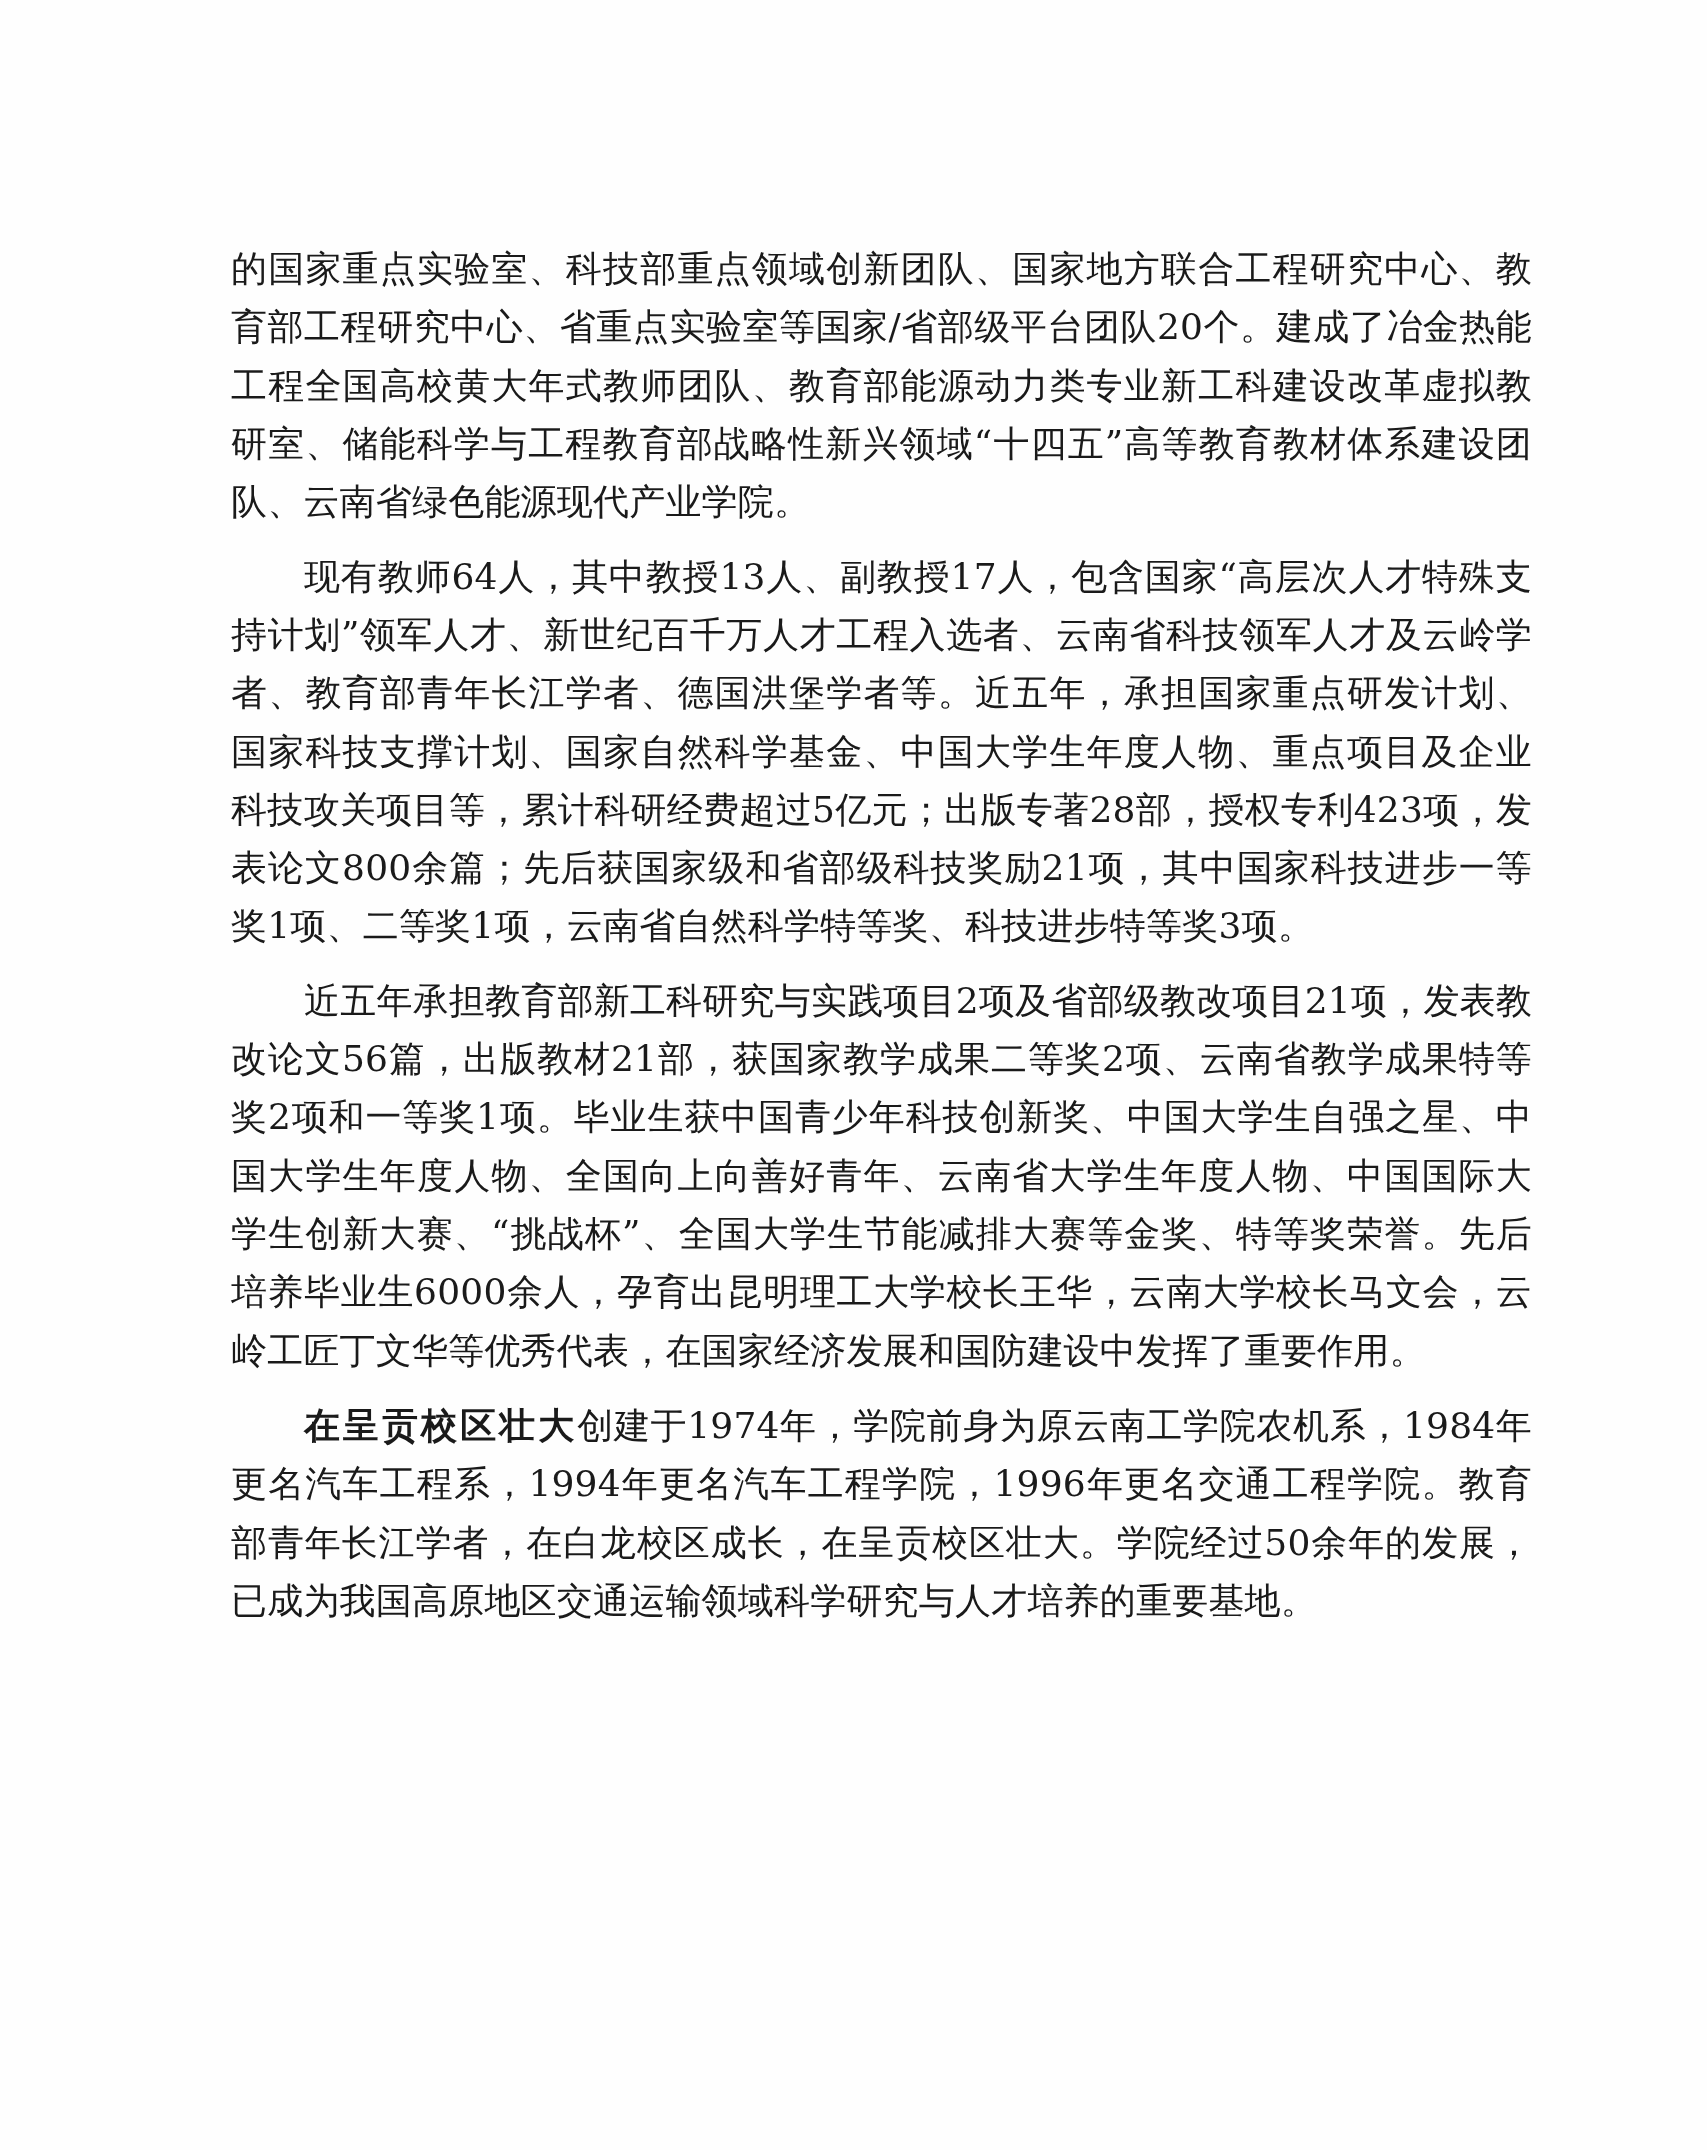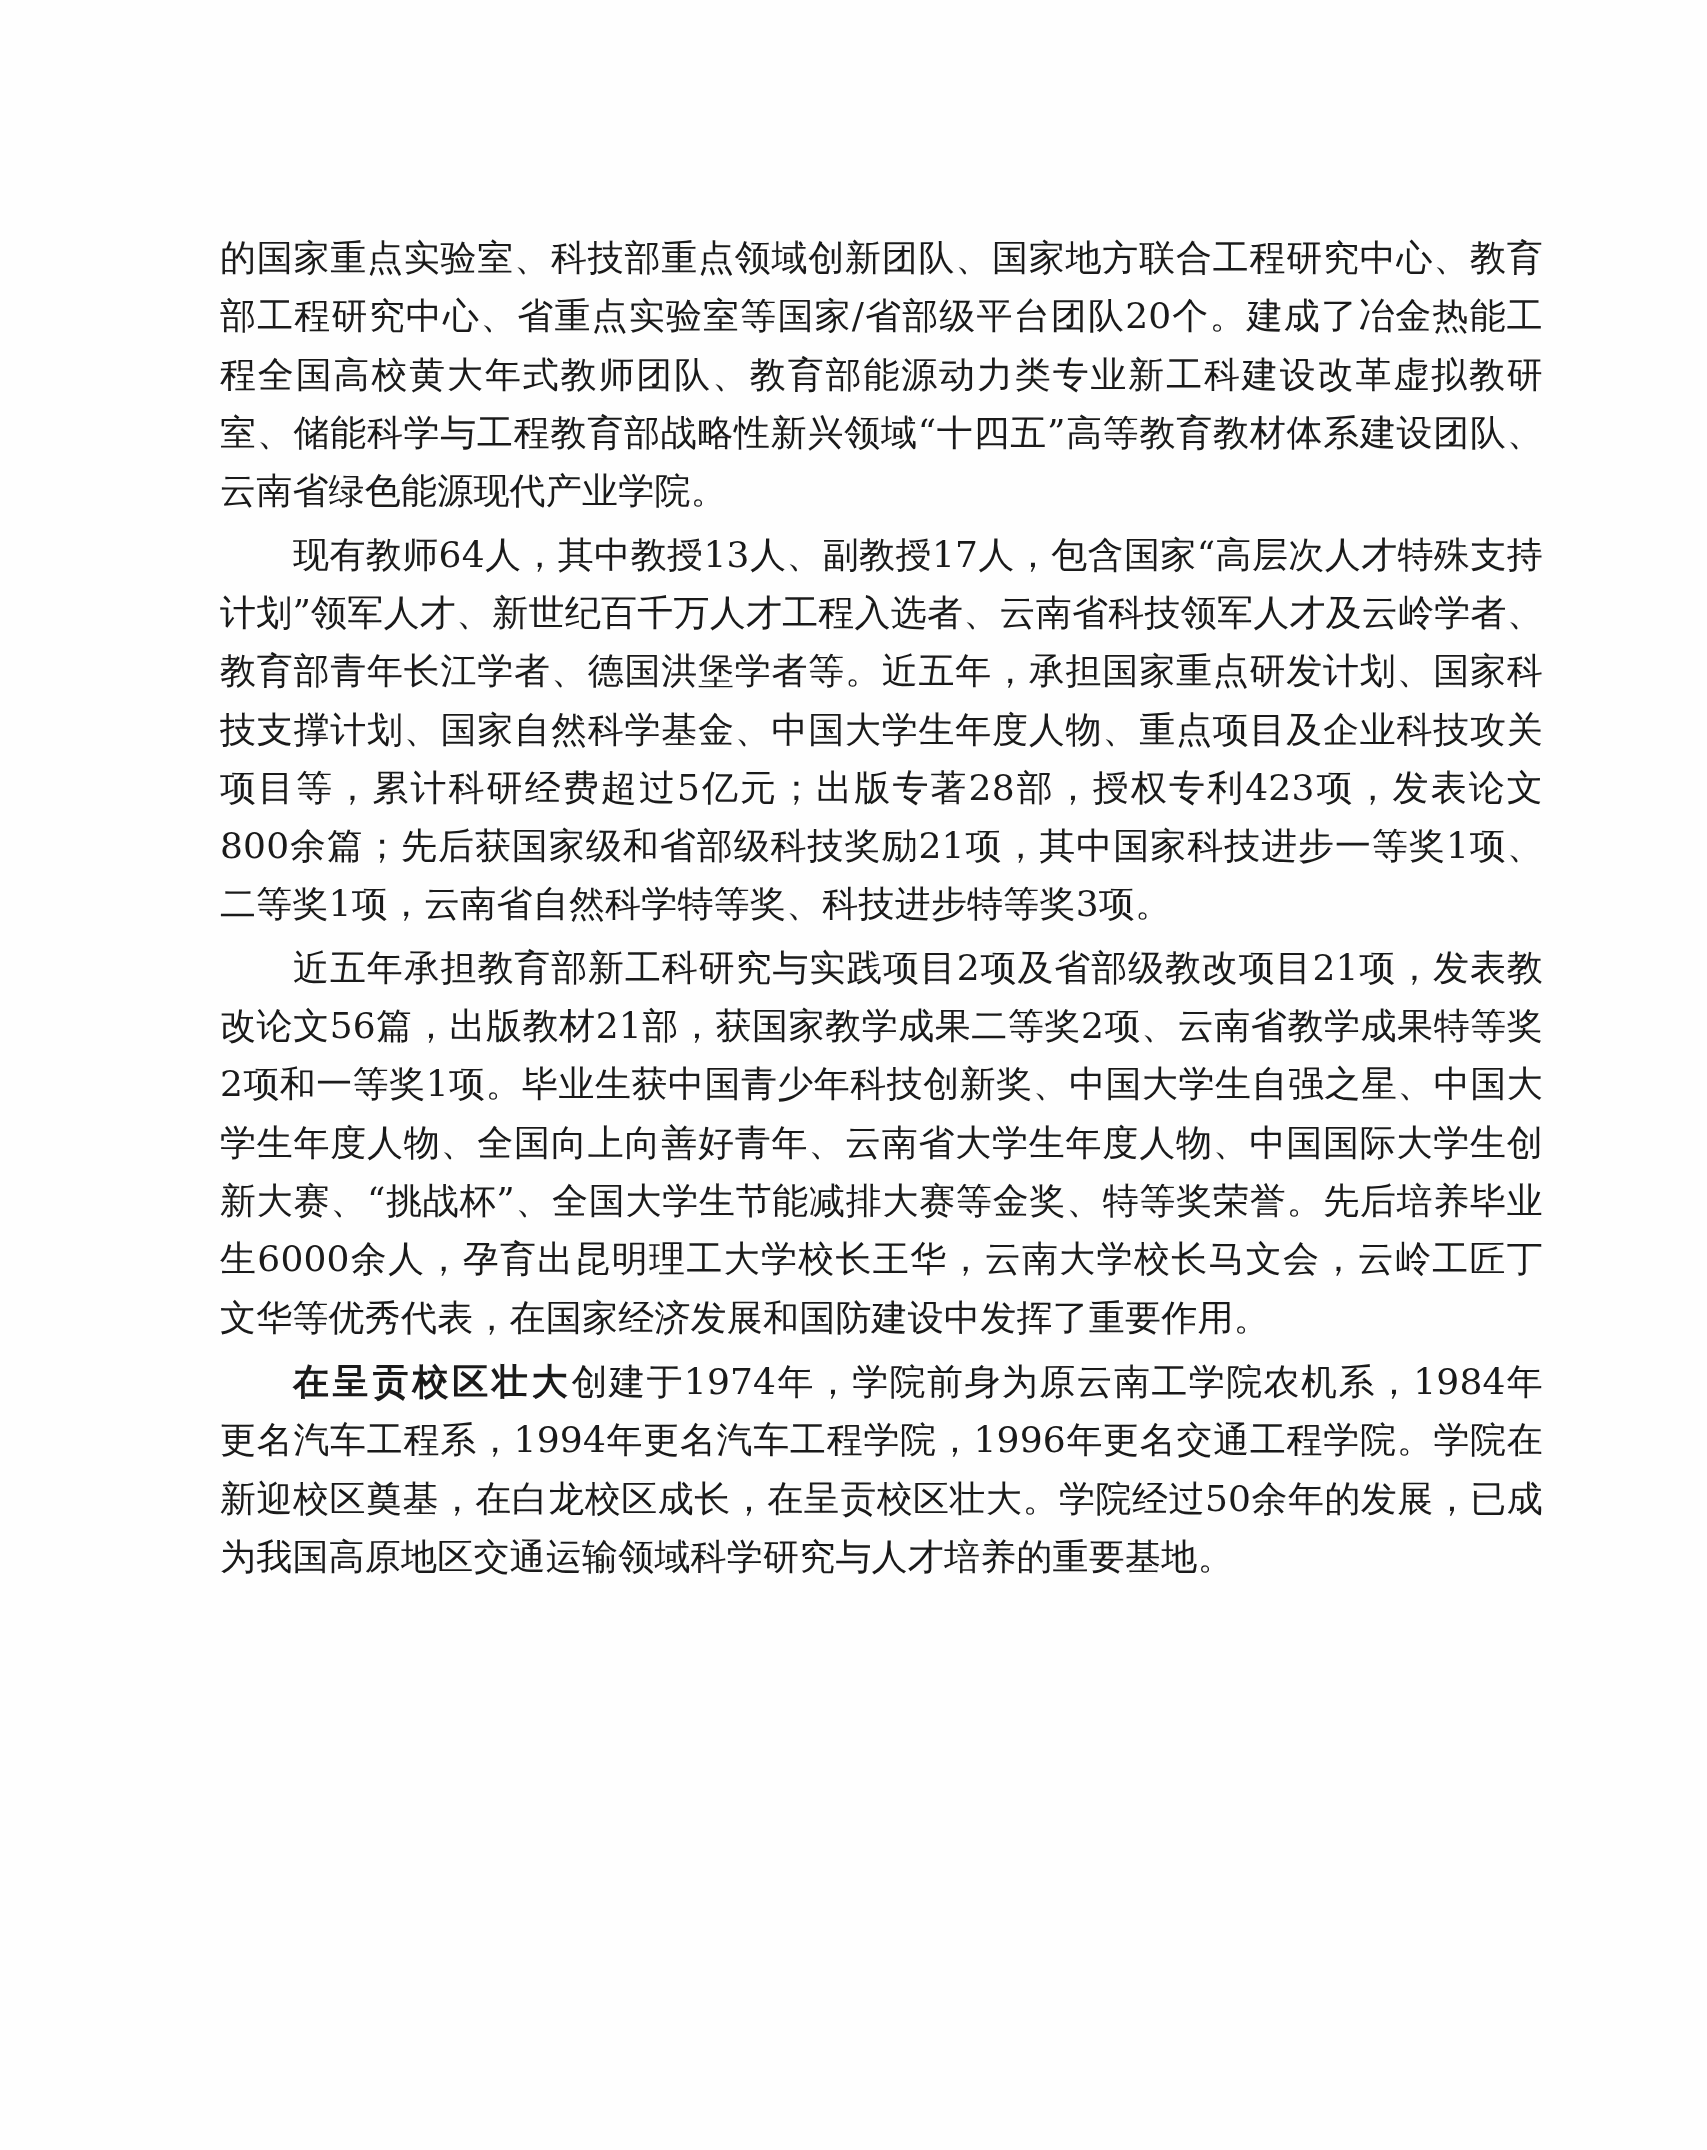--- a/index.html
+++ b/index.html
@@ -16,21 +16,21 @@
     width: 1708px;
     height: 2414px;
     background: #fefefe;
     box-sizing: border-box;
     padding: 224px 159px 0 215px;
   }
   .doc-body {
     width: 1333px;
   }
   p.para {
-    margin: 5px;
+    margin: 16px;
     font-size: 36px;
     line-height: 1.62;
     text-align: justify;
     text-justify: inter-ideograph;
     letter-spacing: 0.2px;
     text-indent: 0;
   }
   p.para.indent {
     text-indent: 73px;
   }
@@ -51,20 +51,20 @@
 
     <p class="para indent">
       <span>现有教师64人，其中教授13人、副教授17人，包含国家“高层次人才特殊支持计划”领军人才、新世纪百千万人才工程入选者、云南省科技领军人才及云岭学者、教育部青年长江学者、德国洪堡学者等。近五年，承担国家重点研发计划、国家科技支撑计划、国家自然科学基金、中国大学生年度人物、重点项目及企业科技攻关项目等，累计科研经费超过5亿元；出版专著28部，授权专利423项，发表论文800余篇；先后获国家级和省部级科技奖励21项，其中国家科技进步一等奖1项、二等奖1项，云南省自然科学特等奖、科技进步特等奖3项。</span>
     </p>
 
     <p class="para indent">
       <span>近五年承担教育部新工科研究与实践项目2项及省部级教改项目21项，发表教改论文56篇，出版教材21部，获国家教学成果二等奖2项、云南省教学成果特等奖2项和一等奖1项。毕业生获中国青少年科技创新奖、中国大学生自强之星、中国大学生年度人物、全国向上向善好青年、云南省大学生年度人物、中国国际大学生创新大赛、“挑战杯”、全国大学生节能减排大赛等金奖、特等奖荣誉。先后培养毕业生6000余人，孕育出昆明理工大学校长王华，云南大学校长马文会，云岭工匠丁文华等优秀代表，在国家经济发展和国防建设中发挥了重要作用。</span>
     </p>
 
     <p class="para indent">
-      <span class="heading-run">在呈贡校区壮大</span><span>创建于1974年，学院前身为原云南工学院农机系，1984年更名汽车工程系，1994年更名汽车工程学院，1996年更名交通工程学院。学院在新迎校区奠基，在白龙校区成长，在呈贡校区壮大。学院经过50余年的发展，已成为我国高原地区交通运输领域科学研究与人才培养的重要基地。</span>
+      <span class="heading-run">在呈贡校区壮大</span><span>创建于1974年，学院前身为原云南工学院农机系，1984年更名汽车工程系，1994年更名汽车工程学院，1996年更名交通工程学院。教育部青年长江学者，在白龙校区成长，在呈贡校区壮大。学院经过50余年的发展，已成为我国高原地区交通运输领域科学研究与人才培养的重要基地。</span>
     </p>
 
 
   </div>
 
 </div>
 
 
 </body></html>

